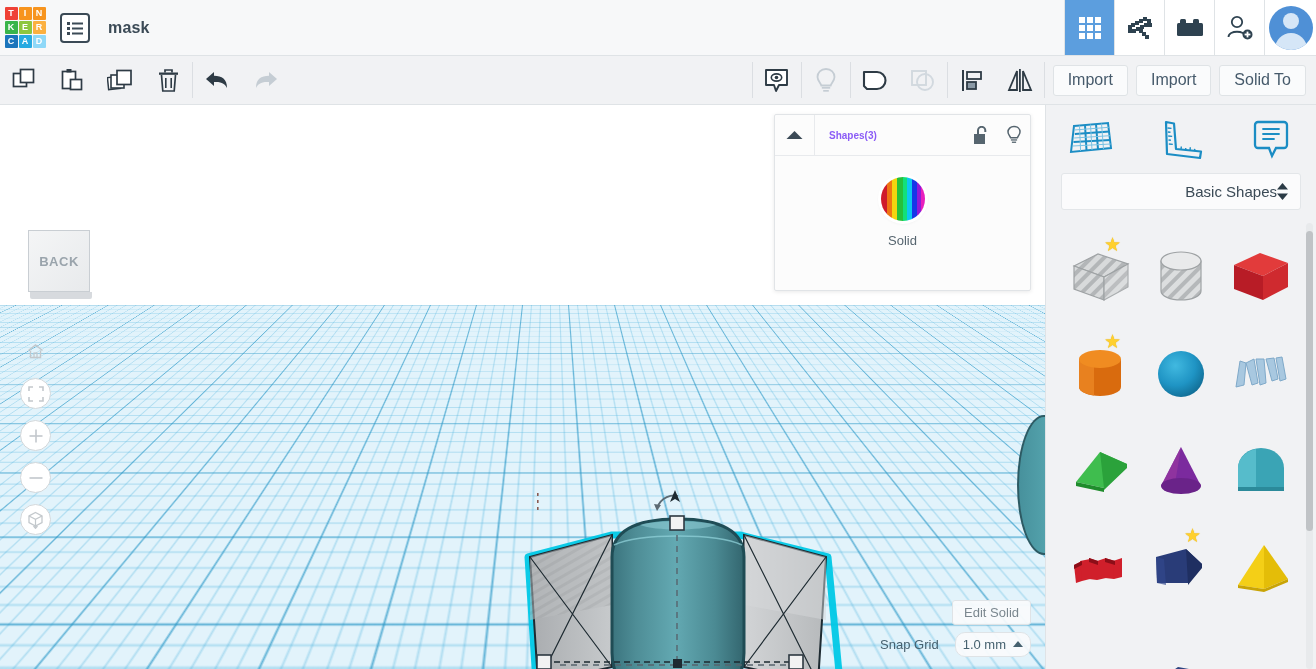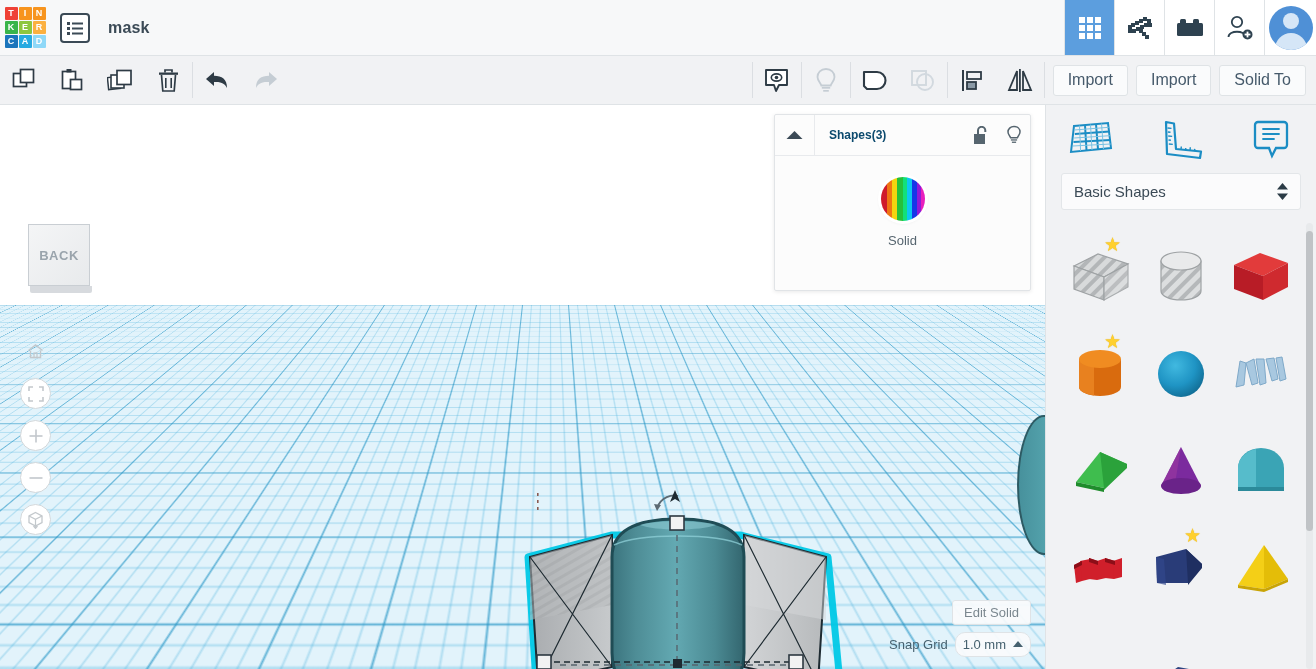--- a/index.html
+++ b/index.html
@@ -92,21 +92,21 @@
       repeating-linear-gradient(to right, rgba(41,149,196,.55) 0 1px, transparent 1px 46px),
       repeating-linear-gradient(to bottom, rgba(41,149,196,.55) 0 1px, transparent 1px 46px),
       repeating-linear-gradient(to right, rgba(80,180,222,.32) 0 1px, transparent 1px 9.2px),
       repeating-linear-gradient(to bottom, rgba(80,180,222,.32) 0 1px, transparent 1px 9.2px),
       #e2f3fb;
     transform:perspective(520px) rotateX(64deg);
     transform-origin:50% 0%;
   }
 
   
-  .viewcube { position:absolute; left:28px; top:119px; width:66px; height:70px; }
+  .viewcube { position:absolute; left:28px; top:125px; width:66px; height:70px; }
   .vc-face {
     position:absolute; left:0; top:0; width:62px; height:62px;
     background:linear-gradient(135deg,#f4f5f6,#e8eaec);
     border:1px solid #c9ced3;
     display:flex; align-items:center; justify-content:center;
     font-size:13px; font-weight:bold; color:#9aa4ac; letter-spacing:.5px;
   }
   .vc-base {
     position:absolute; left:2px; top:62px; width:62px; height:7px;
     background:#c9ced3; border-radius:0 0 2px 2px; opacity:.75;
@@ -142,21 +142,21 @@
   
   .edit-grid-btn {
     position:absolute; right:14px; bottom:44px;
     height:25px; padding:0 11px;
     background:rgba(250,251,252,.92); border:1px solid #dfe3e6; border-radius:3px;
     font-size:13px; color:#7b878f; cursor:pointer;
     display:flex; align-items:center; z-index:22;
   }
   .snap-row {
     position:absolute; right:14px; bottom:12px;
-    display:flex; align-items:center; gap:7px; z-index:22;
+    display:flex; align-items:center; gap:16px; z-index:22;
   }
   .snap-label { font-size:13px; color:#46616f; }
   .snap-select {
     height:25px; padding:0 7px;
     background:rgba(250,251,252,.92); border:1px solid #dfe3e6; border-radius:10px;
     font-size:13px; color:#46616f; cursor:pointer;
     display:flex; align-items:center; gap:7px;
   }
 
   
@@ -166,21 +166,21 @@
     box-shadow:0 1px 4px rgba(0,0,0,.09); z-index:30;
   }
   .sp-head {
     height:41px; display:flex; align-items:stretch;
     border-bottom:1px solid #e8eaed;
   }
   .sp-collapse {
     width:40px; display:flex; align-items:center; justify-content:center;
     border-right:1px solid #e8eaed; cursor:pointer; color:#3b4a56;
   }
-  .sp-title { flex:1; display:flex; align-items:center; padding-left:14px; font-size:12px; font-weight:bold; color:#0c4a6e; }
+  .sp-title { flex:1; display:flex; align-items:center; padding-left:14px; font-size:10px; font-weight:bold; color:#8b5cf6; }
   .sp-ico { width:33px; display:flex; align-items:center; justify-content:center; cursor:pointer; }
   .sp-body { display:flex; justify-content:center; gap:50px; padding-top:21px; }
   .sp-item { width:62px; text-align:center; cursor:pointer; }
   .sw {
     width:44px; height:44px; border-radius:50%; margin:0 auto;
     box-shadow:0 0 0 3px #fff, 0 1px 4px rgba(0,0,0,.18);
   }
   .sw-solid {
     background:linear-gradient(90deg,
       #cf1a2b 0 13%, #ee7512 13% 25%, #f2d50f 25% 37%,
@@ -193,21 +193,21 @@
   .sp-label { margin-top:12px; font-size:13px; color:#56656f; }
 
   
   .sidebar {
     position:absolute; top:105px; right:0; width:271px; height:564px;
     background:#f1f2f4; border-left:1px solid #dfe3e6; z-index:25;
     display:flex; flex-direction:column;
   }
   .sb-tabs { height:68px; display:flex; align-items:center; }
   .sb-tab { flex:1; display:flex; align-items:center; justify-content:center; cursor:pointer; }
-  .sb-select-wrap { padding:0 15px 13px; }
+  .sb-select-wrap { padding:0 15px 13px;text-align:right; }
   .sb-select {
     height:37px; background:#fbfbfc; border:1px solid #e3e6e9; border-radius:3px;
     display:flex; align-items:center; padding:0 12px;
     font-size:15px; color:#3b4a56; cursor:pointer;
   }
   .sb-select-label { flex:1; }
   .sb-spin { display:flex; flex-direction:column; gap:3px; color:#2b3b46; }
   .sb-grid {
     flex:1; position:relative; overflow:hidden;
     padding:6px 15px 0 15px;

